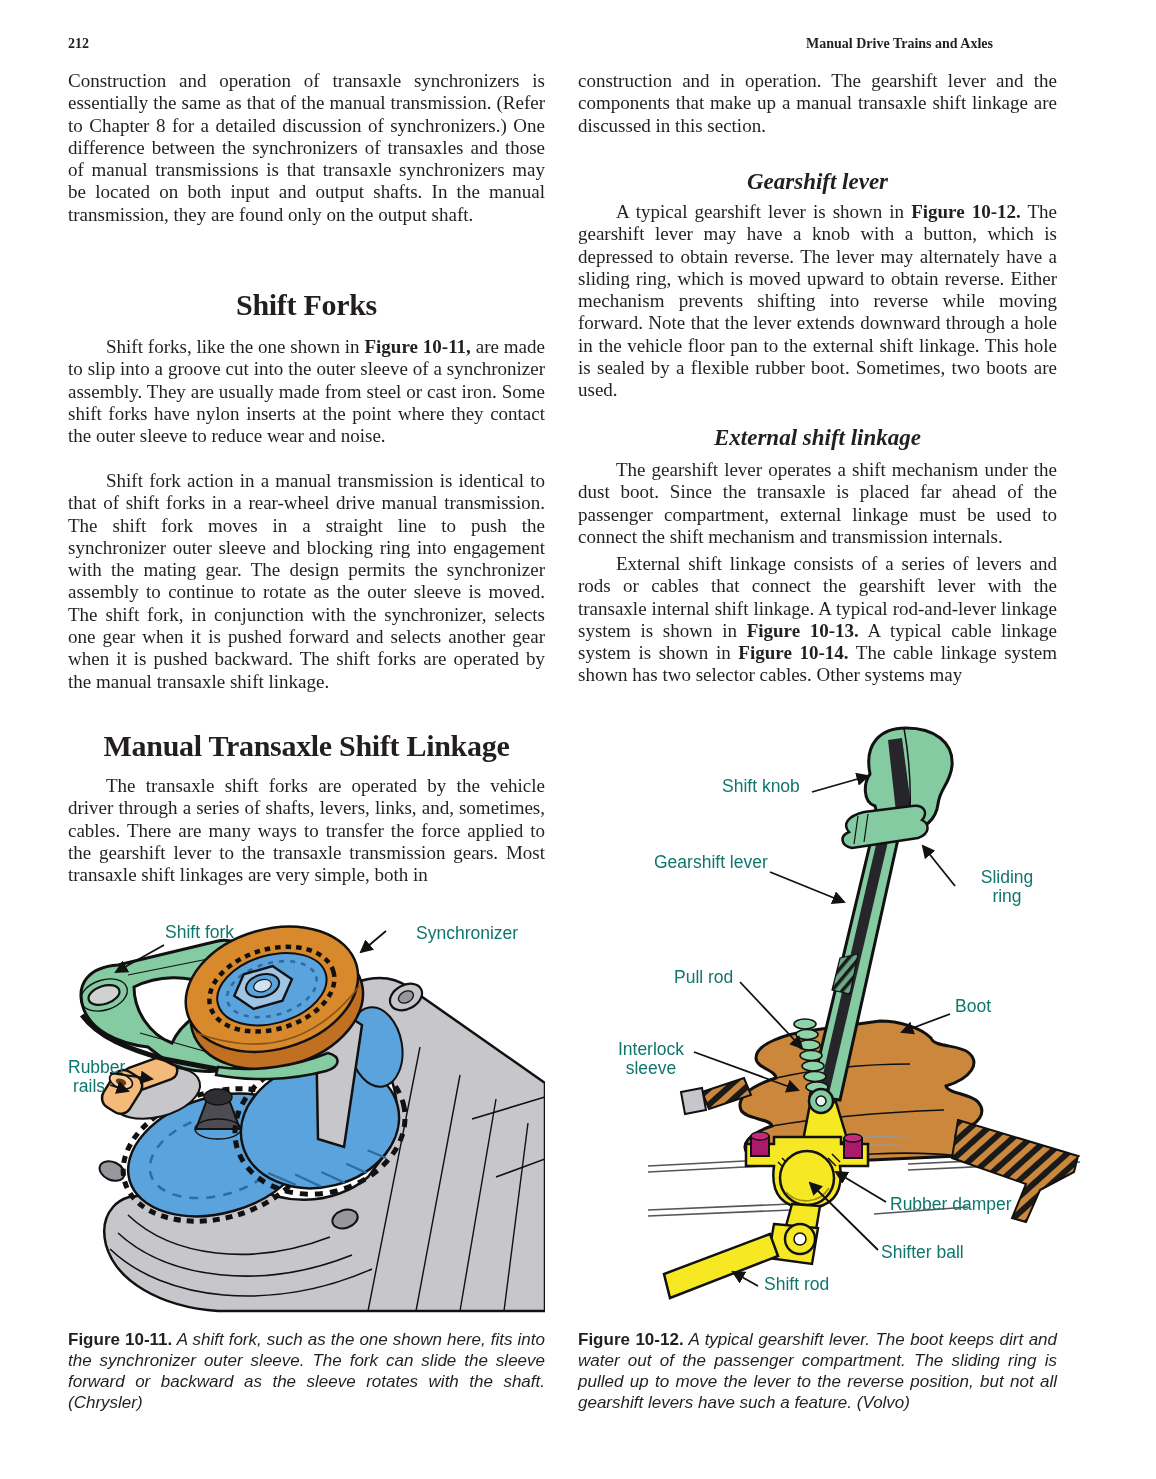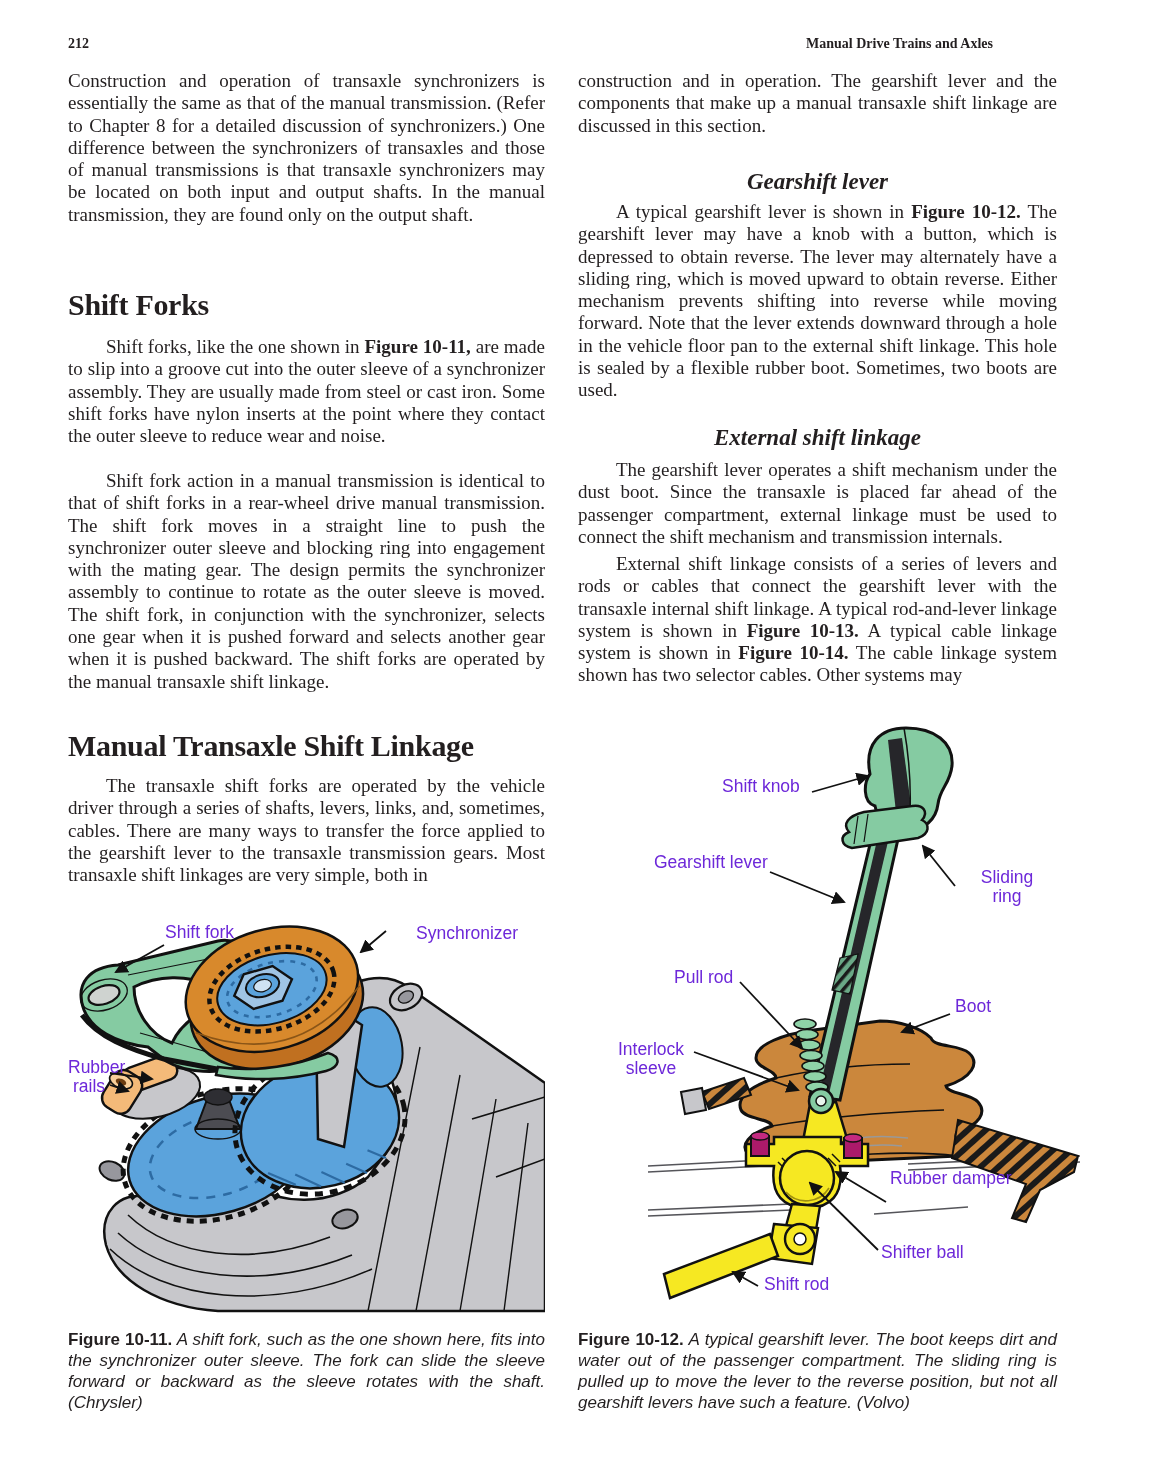--- a/index.html
+++ b/index.html
@@ -2,29 +2,29 @@
 <html><head>
 <meta charset="utf-8">
 <style>
   html,body{margin:0;padding:0;background:#ffffff;}
   .page{position:relative;width:1156px;height:1479px;background:#fff;overflow:hidden;
         font-family:"Liberation Serif", serif;color:#231f20;}
   .abs{position:absolute;}
   .hdr{font-weight:bold;font-size:14px;}
   p.body{margin:0;font-size:19px;line-height:22.3px;text-align:justify;}
   .indent{text-indent:38px;font-family:Liberation Serif, serif;}
-  h2.sec{margin:0;font-size:30px;font-weight:bold;letter-spacing:-0.3px;}
+  h2.sec{margin:0;font-size:30px;font-weight:bold;letter-spacing:-0.3px;text-align:center;}
   h3.sub{margin:0;font-size:23px;font-weight:bold;font-style:italic;text-align:center;}
   .caption{font-family:"Liberation Sans", sans-serif;font-size:17px;font-style:italic;
            line-height:21px;text-align:justify;}
   .caption .lead{font-style:normal;font-weight:bold;}
   .copyright{font-family:"Liberation Sans", sans-serif;font-size:16px;text-align:right;}
   .fig{position:absolute;}
   .fig-label{position:absolute;font-family:"Liberation Sans", sans-serif;font-size:17.5px;
-             line-height:19px;white-space:nowrap;color:#6d28d9;}
+             line-height:19px;white-space:nowrap;color:#0f766e;}
   .fig-label.wrap{white-space:normal;text-align:center;}
   svg{display:block;}
 </style>
 </head>
 <body>
 
 <div class="page">
 
   <div class="abs hdr" style="left:68px;top:36px;">212</div>
   <div class="abs hdr" style="right:163px;top:36px;">Manual Drive Trains and Axles</div>
@@ -242,21 +242,21 @@
         <path d="M300,532 L232,465" marker-end="url(#f2ah)"></path>
         <path d="M180,568 L155,554" marker-end="url(#f2ah)"></path>
       </g>
     </svg>
     <div class="fig-label" style="left:144px;top:59px;">Shift knob</div>
     <div class="fig-label" style="left:76px;top:135px;">Gearshift lever</div>
     <div class="fig-label wrap" style="left:390px;top:150px;width:78px;">Sliding ring</div>
     <div class="fig-label" style="left:96px;top:250px;">Pull rod</div>
     <div class="fig-label" style="left:377px;top:279px;">Boot</div>
     <div class="fig-label wrap" style="left:30px;top:322px;width:86px;">Interlock sleeve</div>
-    <div class="fig-label" style="left:312px;top:451px;">Rubber damper</div>
+    <div class="fig-label" style="left:312px;top:477px;">Rubber damper</div>
     <div class="fig-label" style="left:303px;top:525px;">Shifter ball</div>
     <div class="fig-label" style="left:186px;top:557px;">Shift rod</div>
   </div>
 
   <div class="caption abs" style="left:578px;top:1329px;width:479px;">
     <span class="lead">Figure 10-12.</span><span> A typical gearshift lever. The boot keeps dirt and water out of the passenger compartment. The sliding ring is pulled up to move the lever to the reverse position, but not all gearshift levers have such a feature. (Volvo)</span>
   </div>
 
 
 </div>

